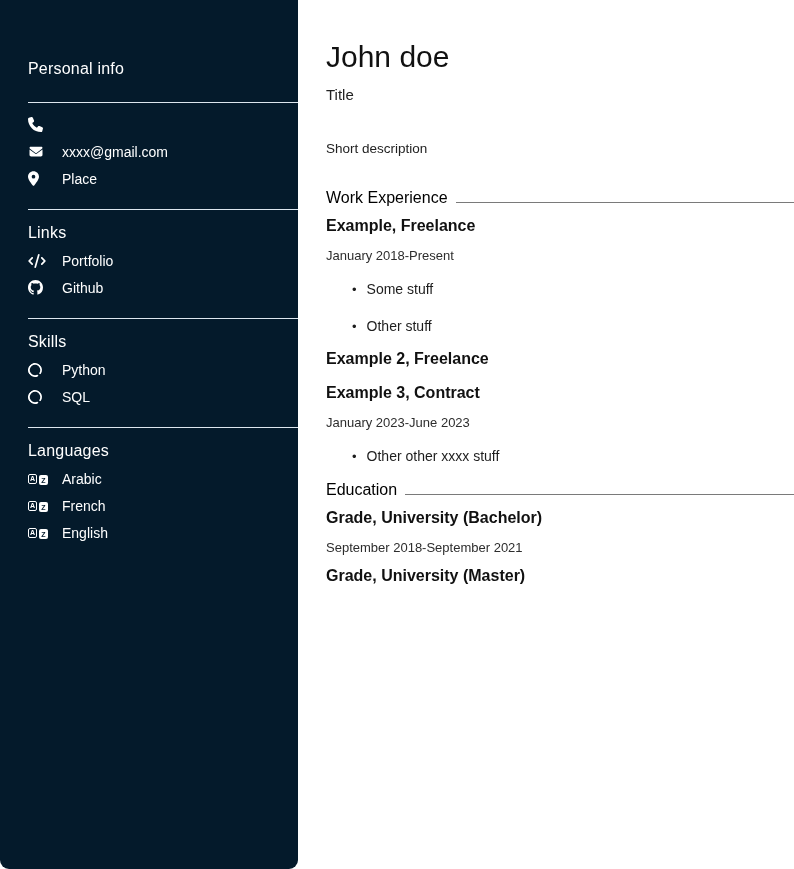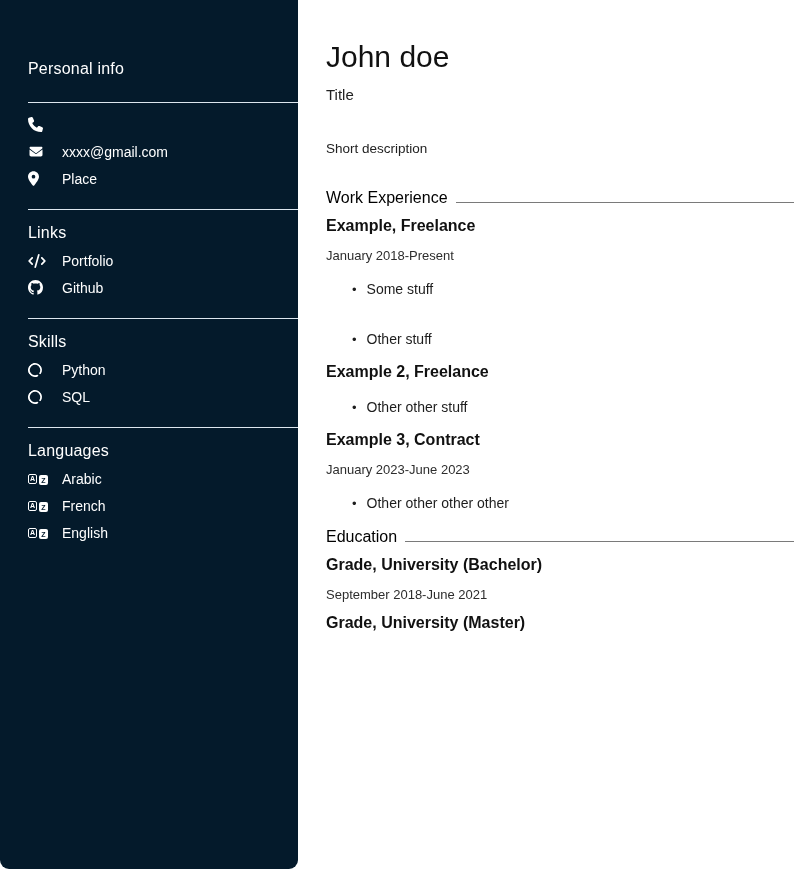--- a/index.html
+++ b/index.html
@@ -118,21 +118,21 @@
     margin-top: 13px;
     color: #2d2d2d;
   }
   ul.bullets {
     list-style: none;
     margin-top: 18px;
     padding-left: 26px;
   }
   ul.bullets li {
     font-size: 14px;
-    margin-bottom: 34px;
+    margin-bottom: 21px;
     color: #1d1d1d;
   }
   ul.bullets li:last-child { margin-bottom: 0; }
   ul.bullets li::before {
     content: "\2022";
     margin-right: 10px;
     font-size: 13px;
   }
 </style>
 </head>
@@ -252,40 +252,37 @@
     <div class="entry">
       <div class="entry-title">Example, Freelance</div>
       <div class="entry-date">January 2018-Present</div>
       <ul class="bullets">
         <li>Some stuff</li>
         <li>Other stuff</li>
       </ul>
     </div>
     <div class="entry">
       <div class="entry-title">Example 2, Freelance</div>
-      <ul class="bullets">
-        <li>Other other stuff</li>
-      </ul>
     </div>
     <div class="entry">
       <div class="entry-title">Example 3, Contract</div>
       <div class="entry-date">January 2023-June 2023</div>
       <ul class="bullets">
-        <li>Other other other other</li>
+        <li>Other other xxxx stuff</li>
       </ul>
     </div>
   </section>
 
   <div class="section-head edu">
     <span>Education</span>
     <span class="rule"></span>
   </div>
 
   <section class="edu-section">
     <div class="entry">
       <div class="entry-title">Grade, University (Bachelor)</div>
-      <div class="entry-date">September 2018-June 2021</div>
+      <div class="entry-date">September 2018-September 2021</div>
     </div>
     <div class="entry">
       <div class="entry-title">Grade, University (Master)</div>
     </div>
   </section>
 </main>
 
 </body></html>

